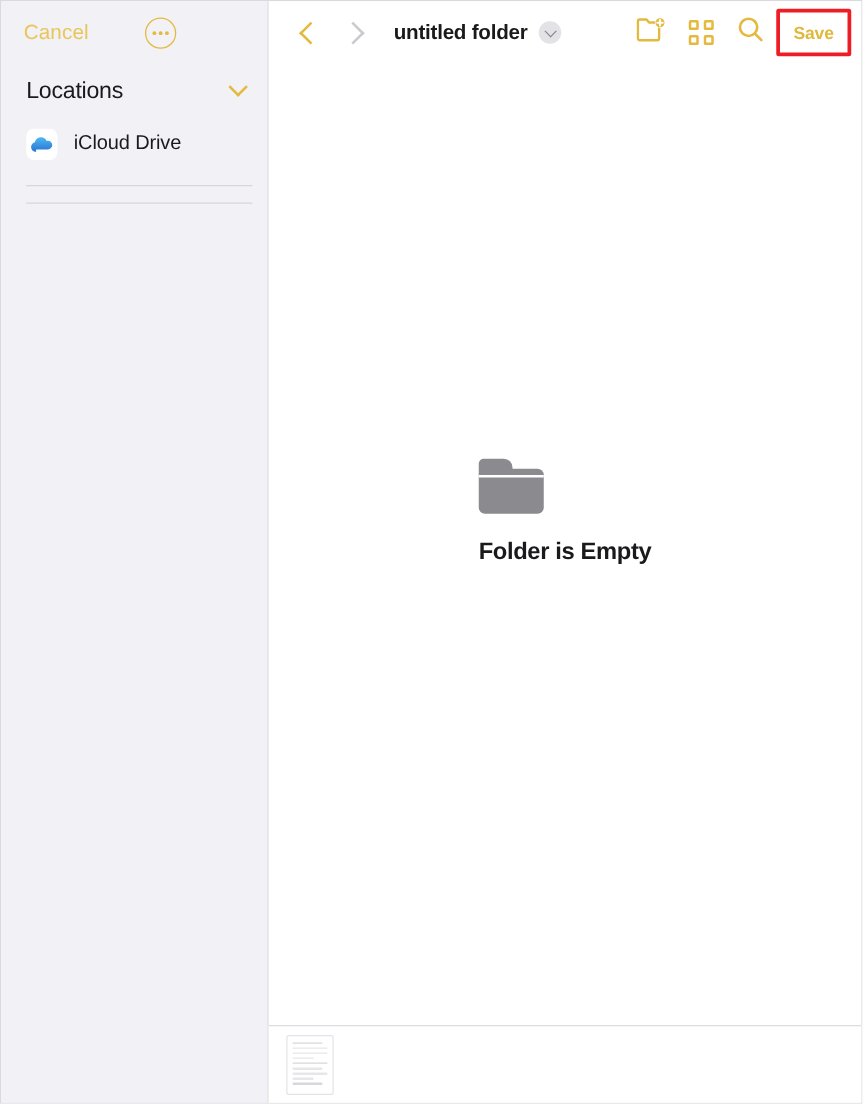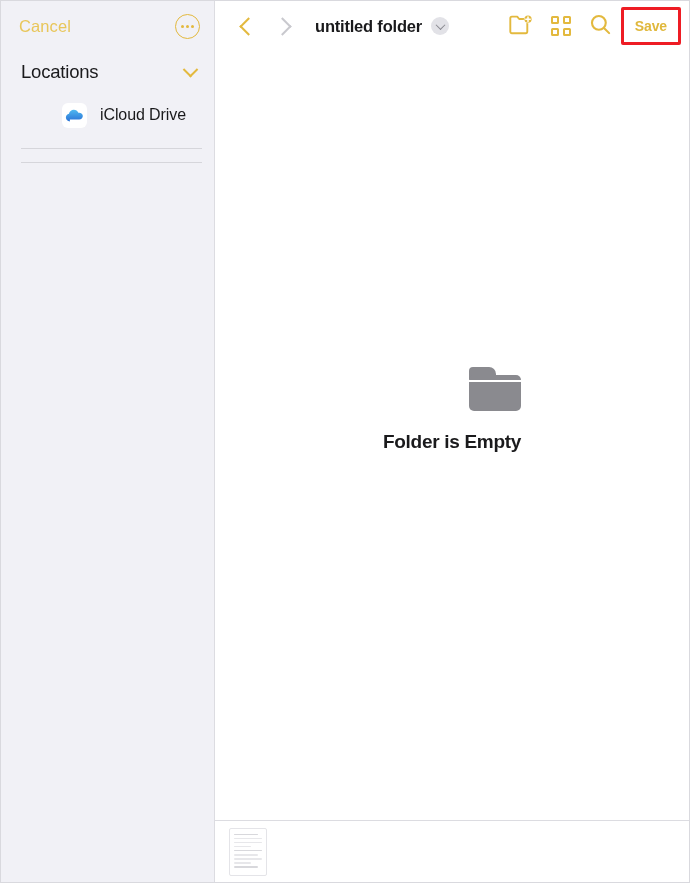--- a/index.html
+++ b/index.html
@@ -32,21 +32,21 @@
     border-right: 1px solid #dcdce1;
     box-sizing: border-box;
     display: flex;
     flex-direction: column;
   }
 
   .sidebar-top {
     height: 50px;
     display: flex;
     align-items: center;
-    justify-content: space-between;
+    justify-content: flex-start;
     padding: 0 14px 0 18px;
     box-sizing: border-box;
     gap: 45px;
   }
 
   .cancel-btn {
     color: #e8c65a;
     font-size: 16.5px;
     letter-spacing: 0.1px;
     background: none;
@@ -99,21 +99,20 @@
     width: 9px;
     height: 9px;
     border-right: 2.3px solid #e3b93e;
     border-bottom: 2.3px solid #e3b93e;
   }
   .chev.down { transform: rotate(45deg) translate(-2px,-2px); }
   .chev.right { transform: rotate(-45deg); }
 
   .loc-list {
     padding-top: 2px;
-    margin-left: 41px;
   }
   .loc-item {
     display: flex;
     align-items: center;
     height: 40px;
     padding: 0 18px 0 20px;
     cursor: pointer;
   }
   .loc-item .label {
     font-size: 16px;
@@ -275,21 +274,21 @@
   .filearea {
     flex: 1 1 auto;
     display: flex;
     align-items: center;
     justify-content: center;
     position: relative;
   }
   .empty-wrap {
     display: flex;
     flex-direction: column;
-    align-items: flex-end;
+    align-items: flex-start;
     margin-top: -52px;
   }
   .empty-folder-icon {
     width: 52px;
     height: 44px;
     position: relative;
     margin-bottom: 20px;
   }
   .empty-folder-icon .tab {
     position: absolute;

